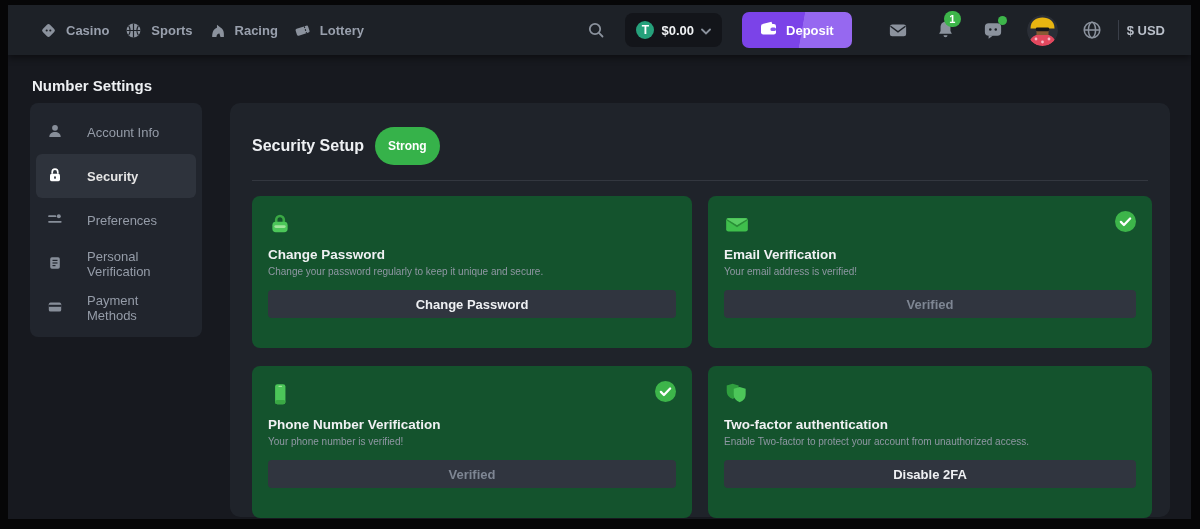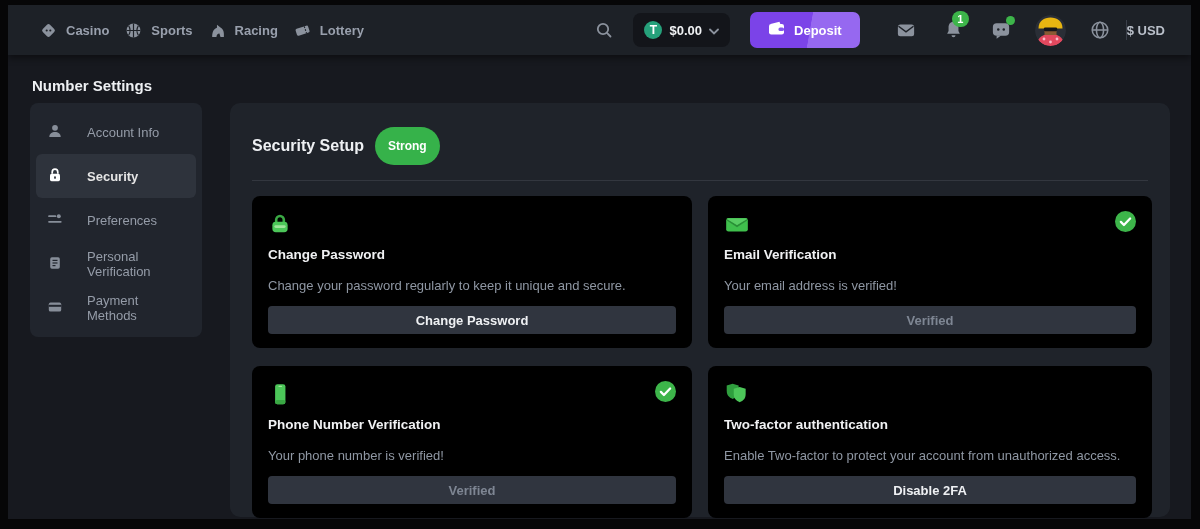--- a/index.html
+++ b/index.html
@@ -24,21 +24,21 @@
     color:#fff; font-size:12px; font-weight:700; display:flex;
     align-items:center; justify-content:center; }
   .balance-amt { color:#f0f2f4; font-size:13px; font-weight:700; }
   .deposit-btn { margin-left:20px; height:36px; padding:0 18px; border:none;
     border-radius:7px; display:flex; align-items:center; gap:9px;
     background:linear-gradient(100deg,#7b43e8 54%,#9668f0 54.5%);
     color:#fff; font-size:13px; font-weight:700; cursor:pointer;
     font-family:inherit; }
   .icon-btn { position:relative; display:flex; cursor:pointer; }
   .gap36{margin-left:36px;} .gap28{margin-left:28px;} .gap24{margin-left:24px;}
-  .gap16{margin-left:16px;} .gap12{margin-left:0;}
+  .gap16{margin-left:16px;} .gap12{margin-left:8px;}
   .nbadge { position:absolute; top:-9px; left:8px; min-width:17px; height:16px;
     padding:0 5px; background:#3db54a; border-radius:9px; color:#fff;
     font-size:11px; font-weight:700; display:flex; align-items:center;
     justify-content:center; }
   .dot { position:absolute; top:-4px; right:-4px; width:9px; height:9px;
     border-radius:50%; background:#3db54a; }
   .avatar { width:31px; height:31px; border-radius:50%; overflow:hidden;
     cursor:pointer; }
   .vdiv { width:1px; height:20px; background:#3a3f49; }
   .usd { color:#b9bfc9; font-size:13px; font-weight:600; cursor:pointer; }
@@ -59,25 +59,25 @@
   .main { position:absolute; left:222px; top:98px; width:940px; height:414px;
     background:#1f232a; border-radius:10px; }
   .main-header { display:flex; align-items:center; gap:11px;
     padding:24px 22px 0 22px; }
   .main-title { color:#eef0f3; font-size:16px; font-weight:700; }
   .badge { background:#36b24a; color:#fff; font-size:12px; font-weight:600;
     padding:12px 13px; border-radius:999px; }
   .divider { height:1px; background:#33373f; margin:15px 22px 0 22px; }
   .cards { display:grid; grid-template-columns:440px 444px; gap:18px 16px;
     margin:15px 18px 0 22px; }
-  .card { position:relative; background:#000000; border-radius:8px;
+  .card { position:relative; background:#14532d; border-radius:8px;
     height:152px; padding:16px; }
   .card-icon { height:24px; display:flex; align-items:flex-start; }
   .card-title { margin-top:11px; color:#f0f1f3; font-size:13.5px; font-weight:700; }
-  .card-desc { margin-top:16px; color:#8f97a3; font-size:13px; }
+  .card-desc { margin-top:4px; color:#8f97a3; font-size:10px; }
   .card-btn { margin-top:13px; width:100%; height:28px; border:none;
     border-radius:4px; background:#30353f; font-size:13px; font-weight:700;
     font-family:inherit; color:#eef0f3; cursor:pointer; }
   .card-btn.disabled { color:#7e8693; cursor:default; }
   .check { position:absolute; top:15px; right:16px; }
 </style>
 </head>
 <body>
 
 <div class="app">

